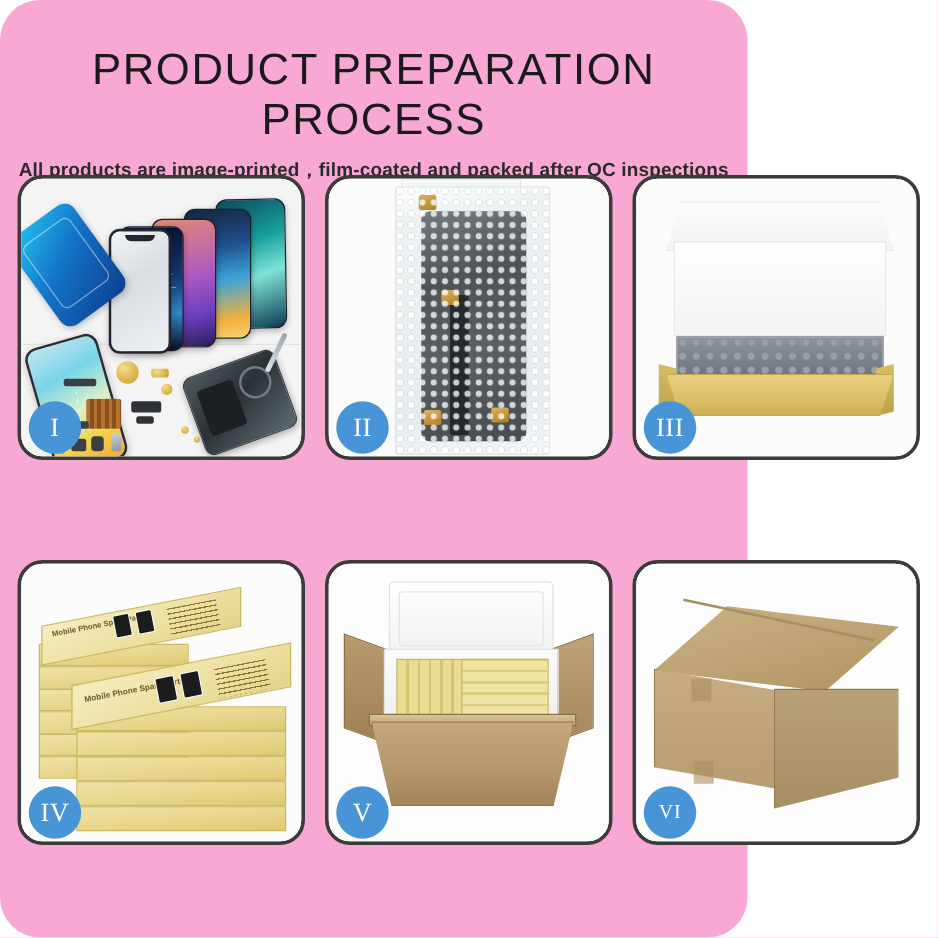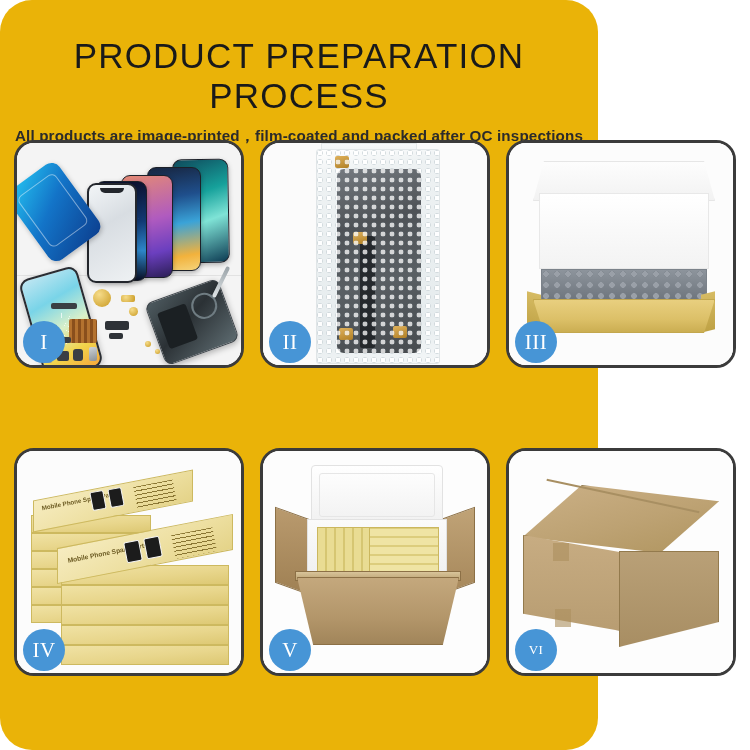--- a/index.html
+++ b/index.html
@@ -9,21 +9,21 @@
     height: 750px;
     background: #ffffff;
     font-family: "Liberation Sans", sans-serif;
     overflow: hidden;
   }
 
   .page {
     position: relative;
     width: 598px;
     height: 750px;
-    background: #eab308;
+    background: #f9a8d4;
     border-radius: 32px;
   }
 
   
   .header {
     padding-top: 36px;
     text-align: center;
   }
   .main-title {
     font-size: 35px;
@@ -82,21 +82,21 @@
     background: #4795d6;
     color: #ffffff;
     display: flex;
     align-items: center;
     justify-content: center;
     font-family: "Liberation Serif", serif;
     font-size: 21px;
     letter-spacing: 0.5px;
     z-index: 9;
   }
-  .badge.small-num { font-size: 13px; }
+  .badge.small-num { font-size: 16px; }
 
   
   .p1-bg { position:absolute; inset:0; background:#f4f4f4; }
   .p1-strip {
     position:absolute; left:0; right:0; top:132px; height:1px;
     background:#e2e2e2;
   }
   .phone-fan { position:absolute; left:52px; top:14px; width:160px; height:128px; }
   .ph {
     position:absolute; border-radius:9px; border:1.5px solid #1c2029;

